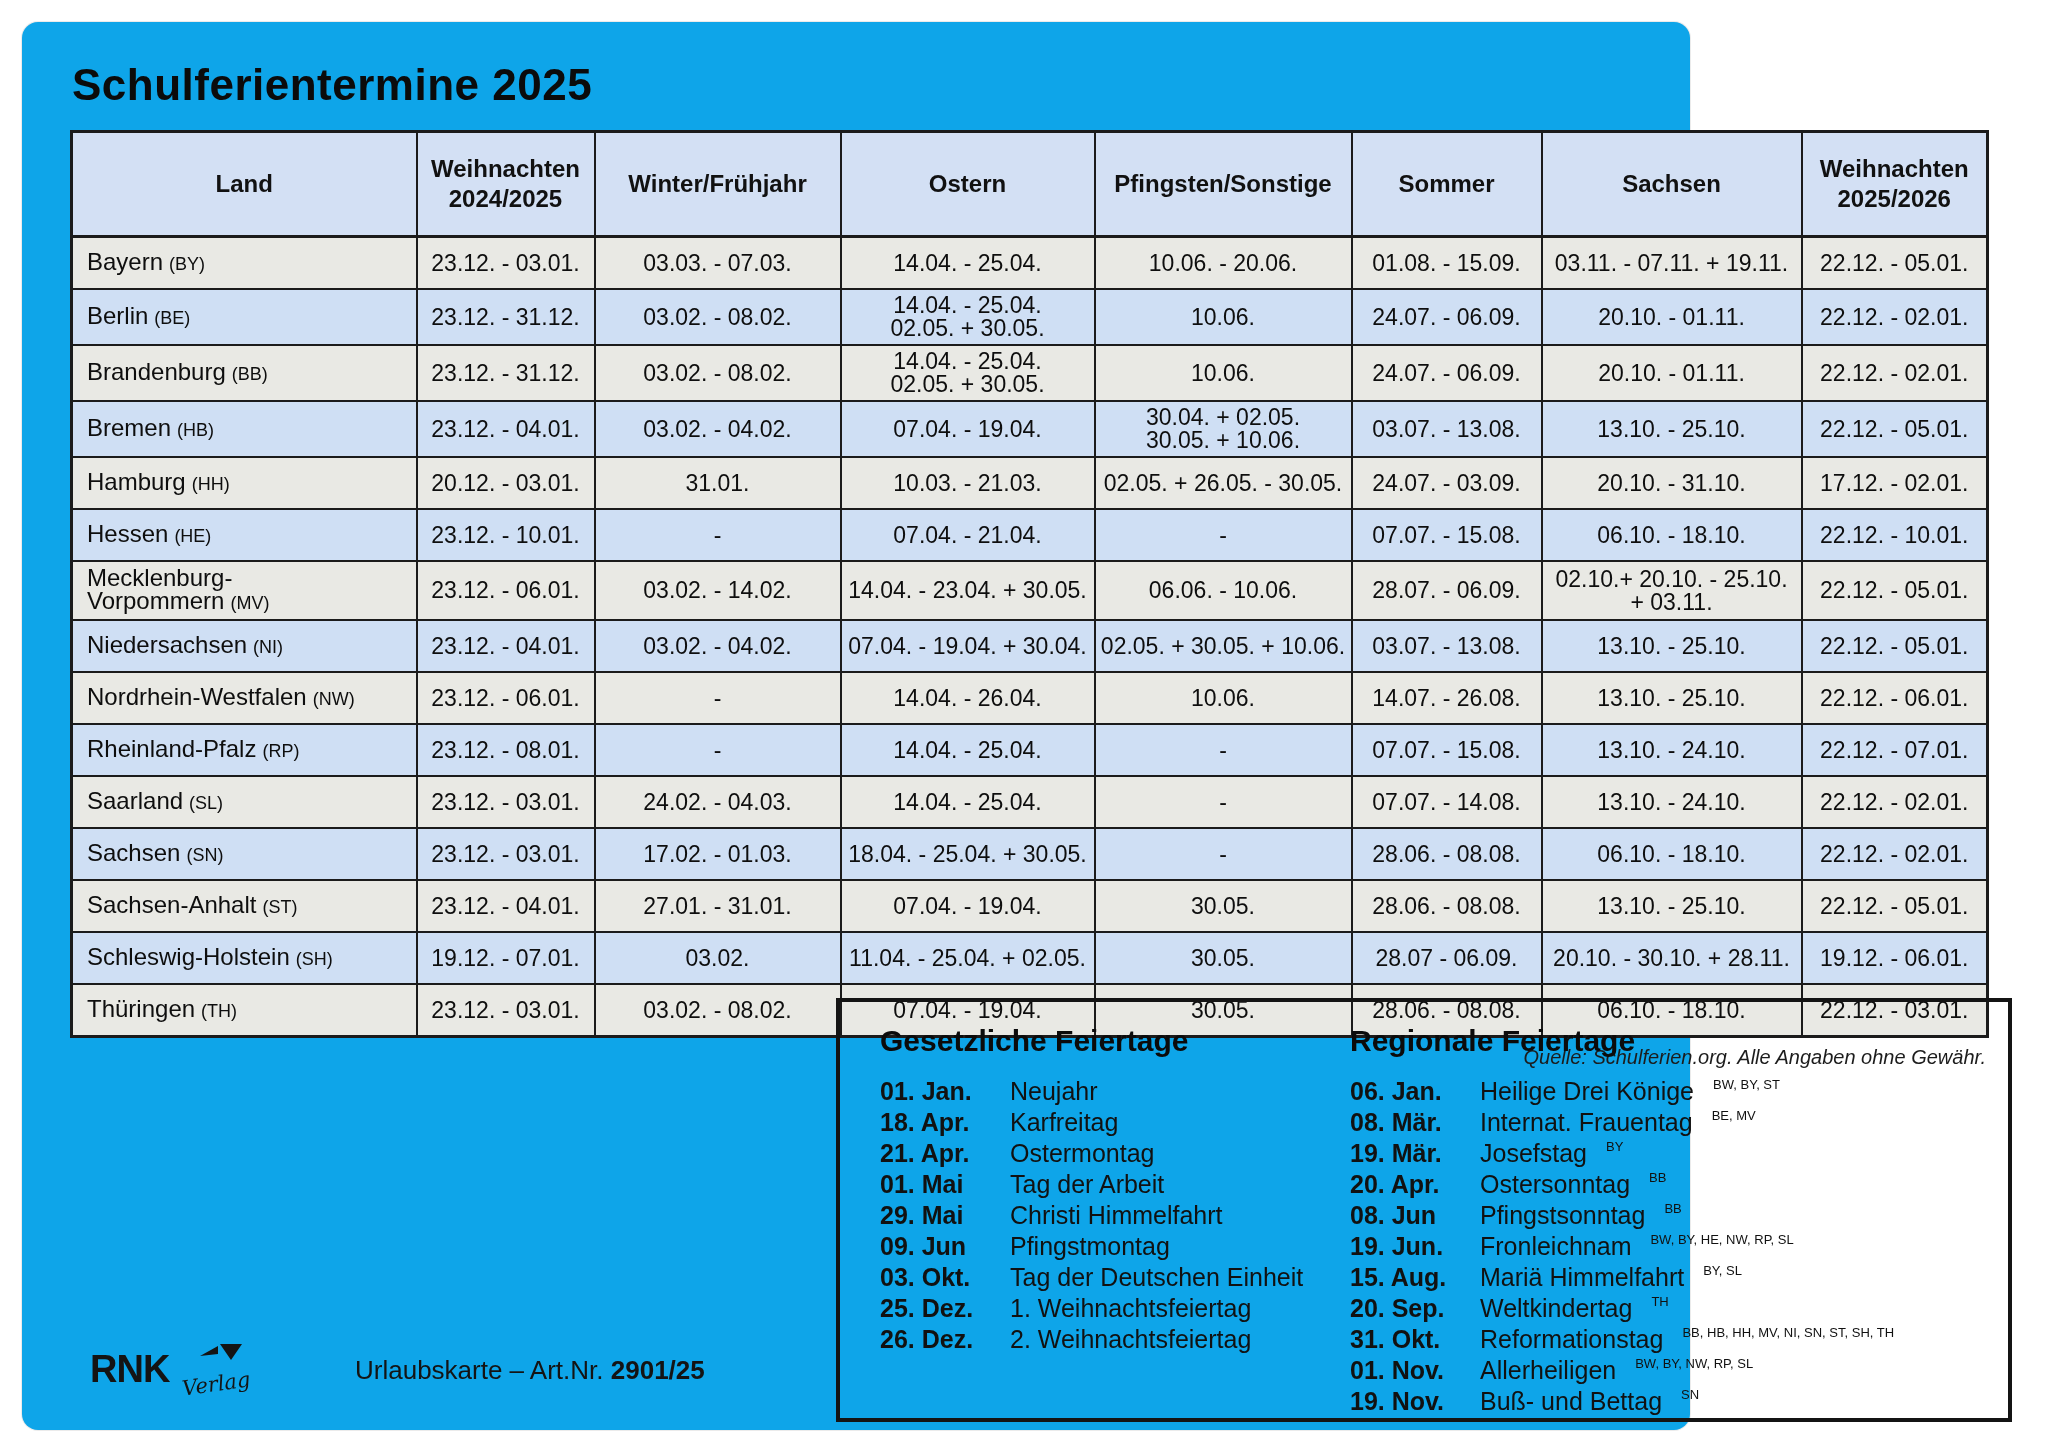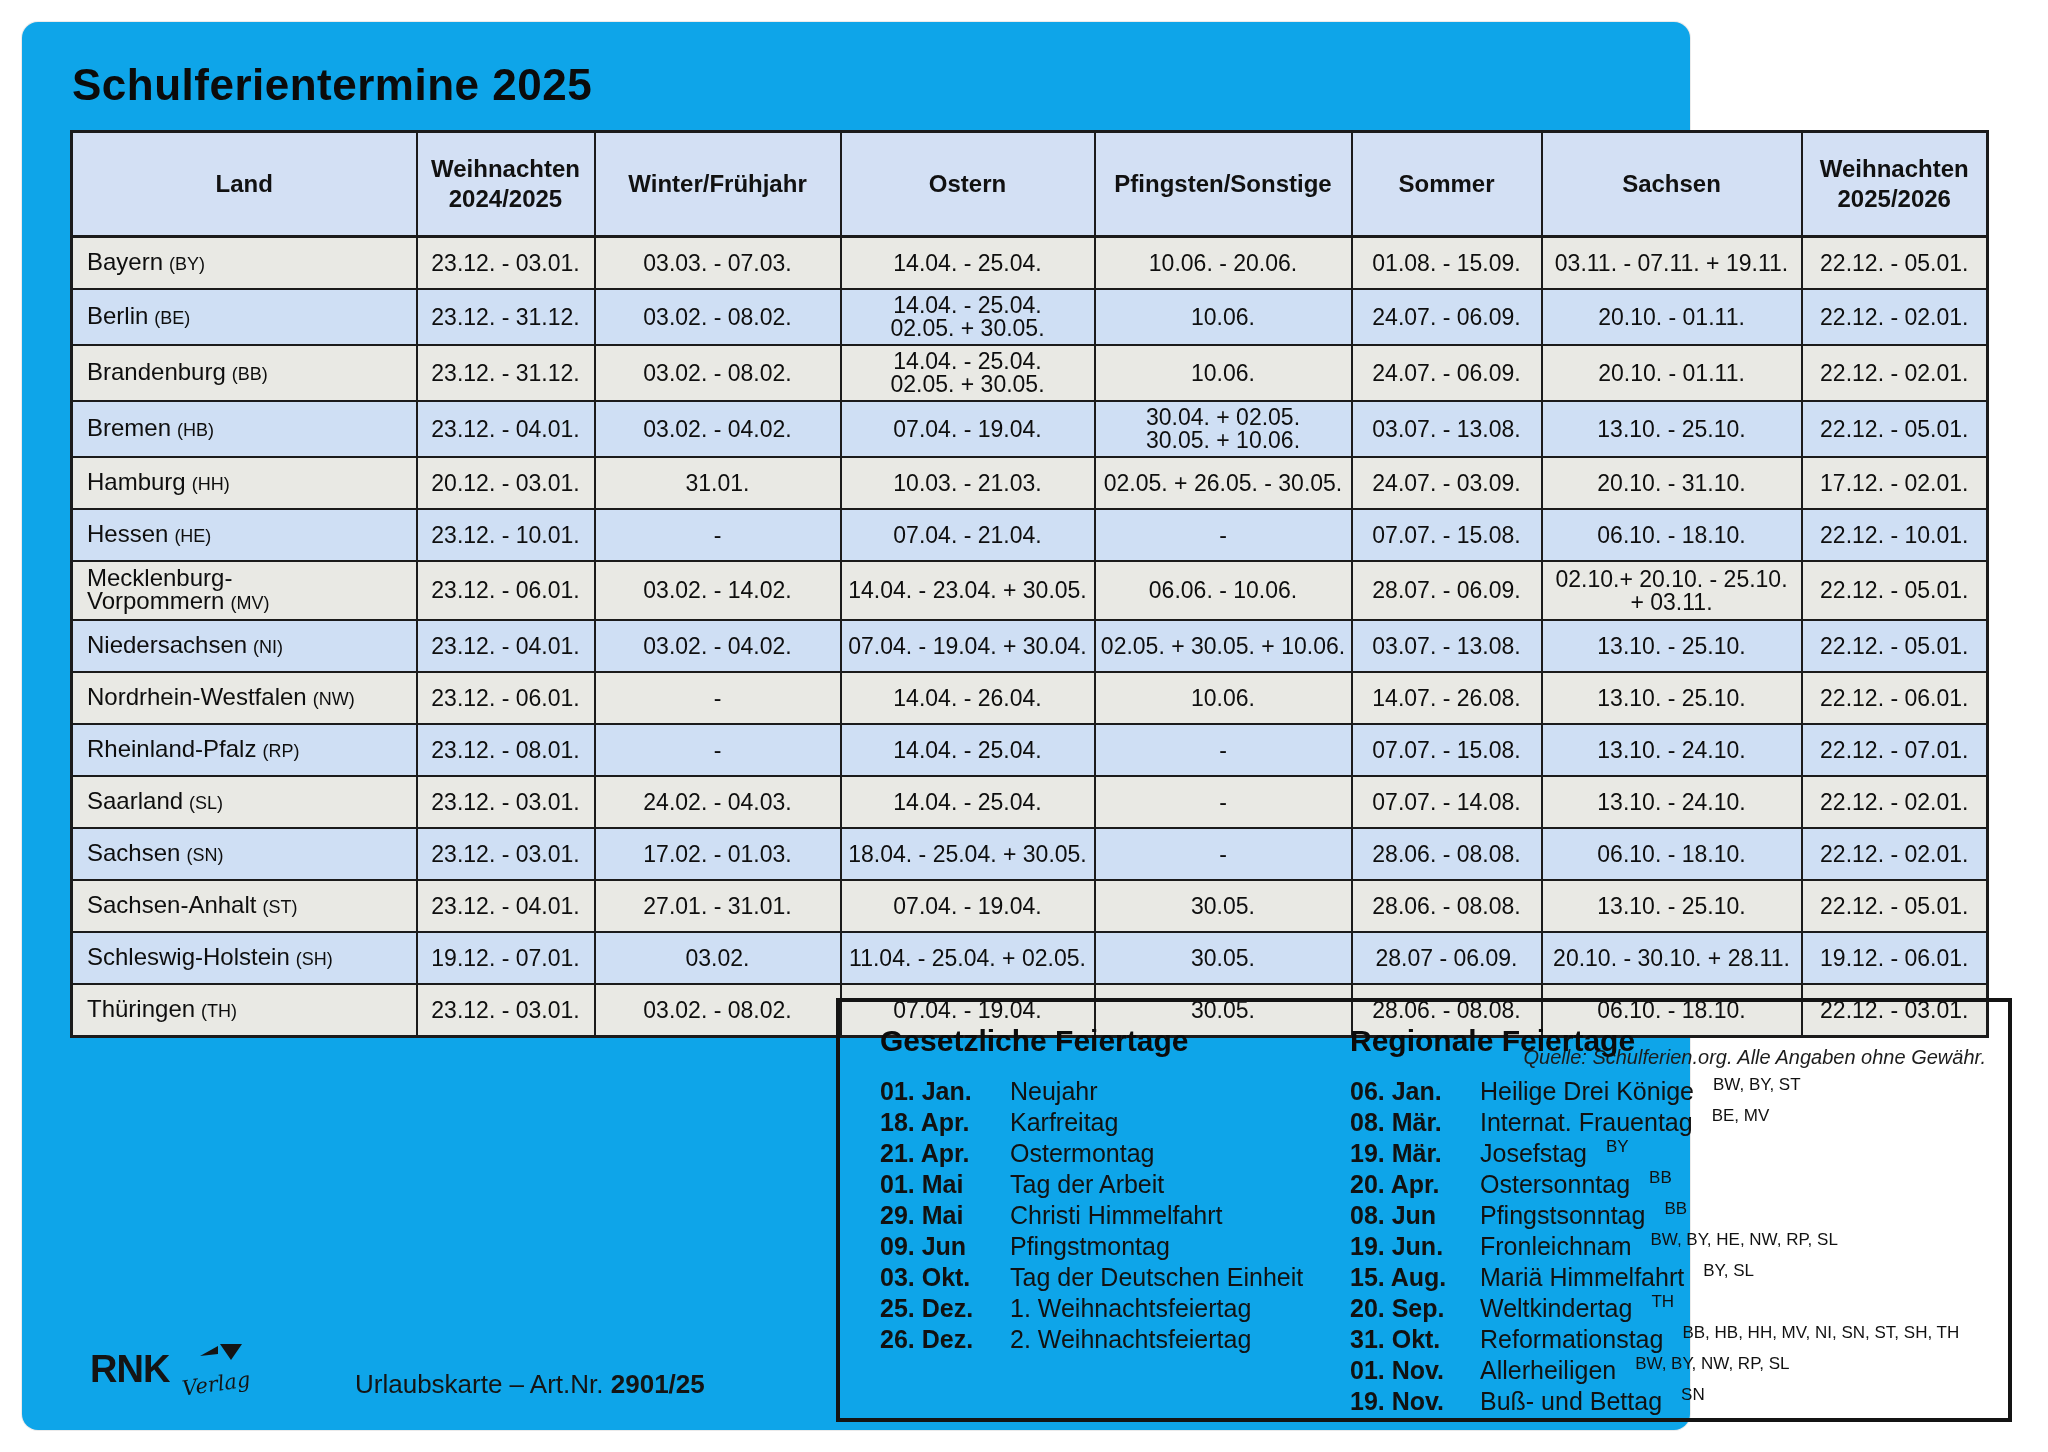--- a/index.html
+++ b/index.html
@@ -95,31 +95,31 @@
   }
   .hb-item {
     display: flex;
     line-height: 31px;
     font-size: 25px;
     gap: 12px;
   }
   .hb-item .hdate { width: 118px; flex: 0 0 118px; font-weight: bold; }
   .hb-item .hname { white-space: nowrap; }
   .hb-item .hregions {
-    font-size: 17px;
+    font-size: 13px;
     position: relative;
     top: -7px;
     margin-left: 7px;
     white-space: nowrap;
   }
   .footer {
     position: absolute;
     left: 68px; bottom: 30px;
     display: flex;
-    align-items: flex-end;
+    align-items: center;
   }
   .rnk-logo { position: relative; display: inline-block; width: 175px; height: 60px; }
   .rnk-text {
     font-size: 38px;
     font-weight: 800;
     letter-spacing: -1px;
     color: #141414;
     position: absolute; left: 0; top: 8px;
   }
   .rnk-mark { position: absolute; left: 108px; top: 2px; }

